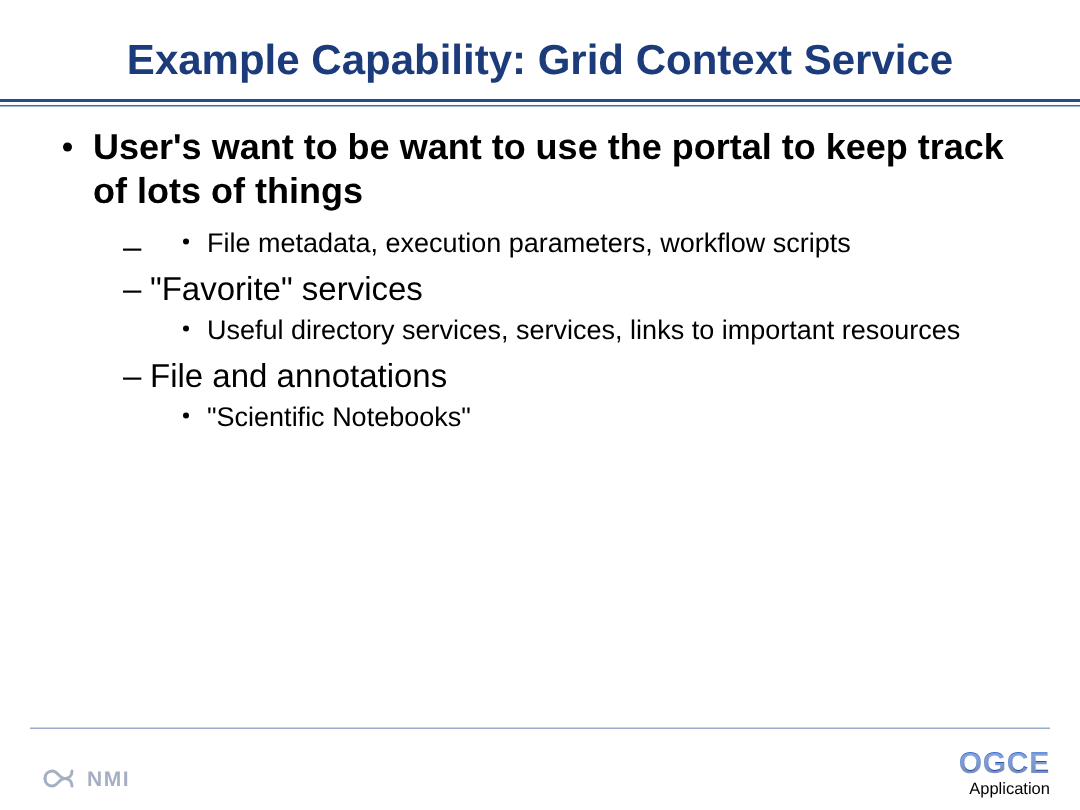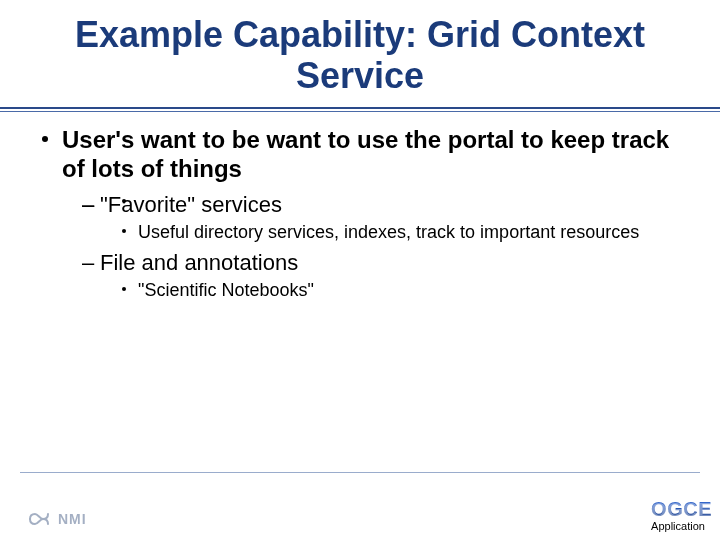--- a/index.html
+++ b/index.html
@@ -13,24 +13,24 @@
     color: #000;
   }
   .slide {
     width: 720px;
     height: 540px;
     position: relative;
     box-sizing: border-box;
   }
   .title {
     text-align: center;
-    font-size: 36px;
+    font-size: 28px;
     font-weight: bold;
     color: #1b3b7a;
-    padding: 14px 60px 4px 60px;
+    padding: 24px 60px 4px 60px;
     line-height: 1.15;
   }
   .title-underline {
     margin: 6px 0 0 0;
     height: 5px;
     position: relative;
   }
   .title-underline::before,
   .title-underline::after {
     content: "";
@@ -89,21 +89,21 @@
     left: 0;
     top: 8px;
     width: 4px; height: 4px;
     background: #000;
     border-radius: 50%;
   }
 
   .footer {
     position: absolute;
     left: 0; right: 0; bottom: 0;
-    height: 68px;
+    height: 55px;
     padding-left: 16px;
   }
   .footer-line {
     position: absolute;
     left: 20px; right: 20px; top: 0;
     height: 1px;
     background: #9aaccc;
   }
   .nmi {
     position: absolute;
@@ -116,22 +116,22 @@
   .nmi svg { display: block; }
   .nmi .txt {
     font-family: Arial, Helvetica, sans-serif;
     font-weight: bold;
     font-size: 14px;
     color: #5a6f93;
     letter-spacing: 1px;
   }
   .ogce-wrap {
     position: absolute;
-    right: 8px; bottom: 8px;
-    text-align: left;
+    right: 20px; bottom: 8px;
+    text-align: right;
     line-height: 1;
   }
   .ogce {
     font-family: "Arial Black", Arial, sans-serif;
     font-weight: 900;
     font-size: 20px;
     letter-spacing: 0.5px;
     background: linear-gradient(180deg, #3a6fd8 0%, #153a86 100%);
     -webkit-background-clip: text;
     background-clip: text;
@@ -157,29 +157,30 @@
     <div class="lead">
       <span class="dot"></span>
       <span>User's want to be want to use the portal to keep track of lots of things</span>
     </div>
 
     <div class="sub">
       <span class="dash">–</span>
     </div>
     <div class="subsub">
       <span class="dot"></span>
+      <span>File metadata, execution parameters, workflow scripts</span>
     </div>
 
     <div class="sub">
       <span class="dash">–</span>
       <span>"Favorite" services</span>
     </div>
     <div class="subsub">
       <span class="dot"></span>
-      <span>Useful directory services, indexes, track to important resources</span>
+      <span>Useful directory services, services, links to important resources</span>
     </div>
 
     <div class="sub">
       <span class="dash">–</span>
       <span>File and annotations</span>
     </div>
     <div class="subsub">
       <span class="dot"></span>
       <span>"Scientific Notebooks"</span>
     </div>

